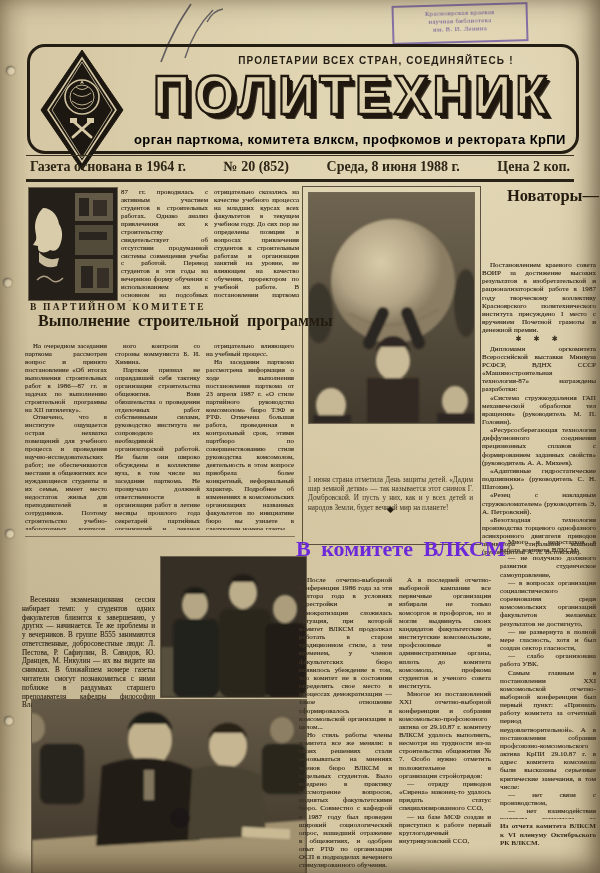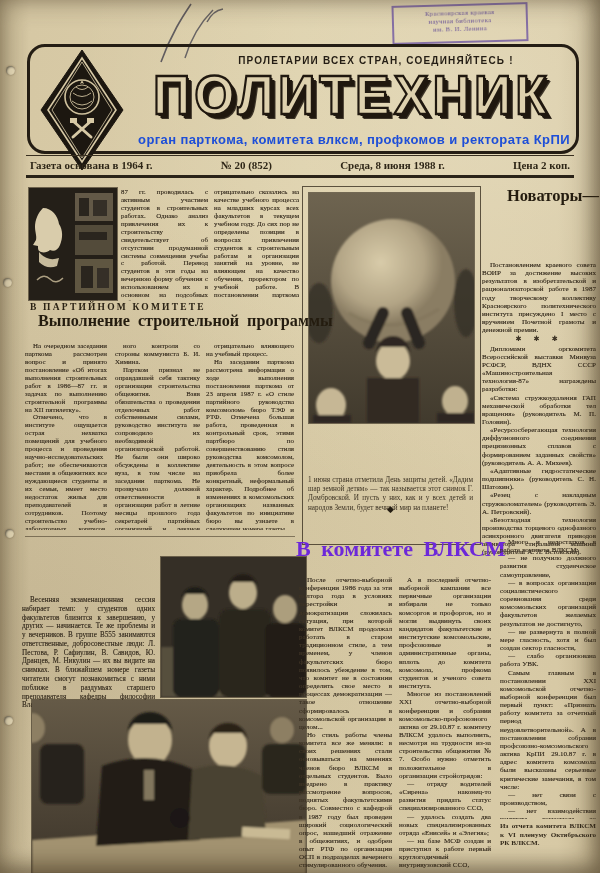--- a/index.html
+++ b/index.html
@@ -29,31 +29,31 @@
   .mast-box{position:absolute;left:27px;top:44px;width:546px;height:104px;
     border:3px solid #241d14;border-radius:18px;}
   .slogan{position:absolute;left:150px;top:8px;width:392px;text-align:center;
     font-family:"Liberation Sans",sans-serif;font-weight:bold;font-size:10px;
     letter-spacing:1.2px;color:#241d14;}
   .mast-title{position:absolute;left:98px;top:22px;width:448px;text-align:center;
     font-family:"Liberation Sans",sans-serif;font-weight:bold;font-size:52px;line-height:1;
     letter-spacing:4px;color:#ded1ae;-webkit-text-stroke:2.2px #20180f;
     text-shadow:2px 2px 0 #20180f,4px 4px 0 #20180f,5px 5px 0 rgba(32,24,15,.85);
     transform:scaleY(1.06);}
-  .mast-sub{position:absolute;left:104px;top:85px;width:440px;text-align:center;
+  .mast-sub{position:absolute;left:104px;top:85px;width:440px;
     font-family:"Liberation Sans",sans-serif;font-weight:bold;font-size:13px;
-    letter-spacing:.4px;color:#1d4ed8;}
+    letter-spacing:.4px;color:#000000;}
   .diamond-wrap{position:absolute;left:10px;top:2px;width:84px;height:122px;}
   
   .dateline{position:absolute;left:26px;top:155px;width:548px;
     border-top:1.5px solid #3a3020;border-bottom:3.5px solid #2720155;
     border-bottom:3.5px solid #2a2318;
     display:flex;justify-content:space-between;align-items:center;
     padding:3px 4px 4px 4px;box-sizing:border-box;
-    font-size:11px;font-weight:bold;color:#2e2617;}
+    font-size:14px;font-weight:bold;color:#2e2617;}
   
   .art{position:absolute;overflow:hidden;font-size:6.9px;line-height:1.15;
     text-align:justify;color:#40251a00;color:#3f3526;word-spacing:.4px;
     text-shadow:0 0 .4px rgba(63,53,38,.7);}
   .art p{margin:0;text-indent:8px;}
   .art p.dash{text-indent:8px;}
   .sep-row{text-align:center;text-indent:0 !important;letter-spacing:5px;margin:1px 0 !important;}
   .kicker{position:absolute;left:30px;top:302px;font-weight:bold;font-size:9.5px;
     letter-spacing:2.2px;color:#2b2315;}
   .headline-1{position:absolute;left:38px;top:311px;white-space:nowrap;
@@ -286,22 +286,21 @@
 
 <div class="headline-vlksm">В комитете ВЛКСМ</div>
 
 <div class="art" style="left:299px;top:576px;width:93px;height:296px;font-size:7.1px;">
   <p>После отчетно-выборной конференции 1986 года за эти полтора года в условиях перестройки и демократизации сложилась ситуация, при которой комитет ВЛКСМ продолжал работать в старом традиционном стиле, а тем временем, у членов факультетских бюро появилось убеждение в том, что комитет не в состоянии определить свое место в процессах демократизации — такое отношение сформировалось в комсомольской организации в целом...</p>
   <p>Но стиль работы члены комитета все же меняли: в своих решениях стали основываться на мнениях членов бюро ВЛКСМ и отдельных студентов. Было внедрено в практику рассмотрение вопросов, поднятых факультетскими бюро. Совместно с кафедрой в 1987 году был проведен широкий социологический опрос, нашедший отражение в общежитиях, и одобрен опыт РТФ по организации ОСП в подразделах вечернего стимулированного обучения.</p>
 </div>
 <div class="art" style="left:399px;top:576px;width:92px;height:292px;font-size:7.1px;">
   <p>А в последней отчетно-выборной кампании все первичные организации избирали не только комсоргов и профоргов, но и могли выдвинуть своих кандидатов факультетские и институтские комсомольские, профсоюзные и административные органы, вплоть до комитета комсомола, профкома студентов и ученого совета института.</p>
   <p>Многое из постановлений XXI отчетно-выборной конференции и собрания комсомольско-профсоюзного актива от 29.10.87 г. комитету ВЛКСМ удалось выполнить, несмотря на трудности из-за строительства общежития № 7. Особо нужно отметить положительное в организации стройотрядов:</p>
-  <p class="dash">— отряду водителей «Сирена» наконец-то развития придать статус специализированного ССО,</p>
-  <p class="dash">— удалось создать два новых специализированных отряда «Енисей» и «Элегия»;</p>
+  <p class="dash">— отряду приводов «Сирена» наконец-то удалось придать статус специализированного ССО,</p>
   <p class="dash">— на базе МСФ создан и приступил к работе первый круглогодичный внутривузовский ССО,</p>
 
 </div>
 <div class="art" style="left:500px;top:538px;width:96px;height:281px;font-size:7.1px;">
   <p>Много и недостатков в работе комитета ВЛКСМ:</p>
   <p class="dash">— не получило должного развития студенческое самоуправление,</p>
   <p class="dash">— в вопросах организации социалистического соревнования среди комсомольских организаций факультетов желаемых результатов не достигнуто,</p>
   <p class="dash">— не развернута в полной мере гласность, хотя и был создан сектор гласности,</p>
   <p class="dash">— слабо организована работа УВК.</p>
   <p>Самым главным в постановлении XXI комсомольской отчетно-выборной конференции был первый пункт: «Признать работу комитета за отчетный период неудовлетворительной». А в постановлении собрания профсоюзно-комсомольского актива КрПИ 29.10.87 г. в адрес комитета комсомола были высказаны серьезные критические замечания, в том числе:</p>

